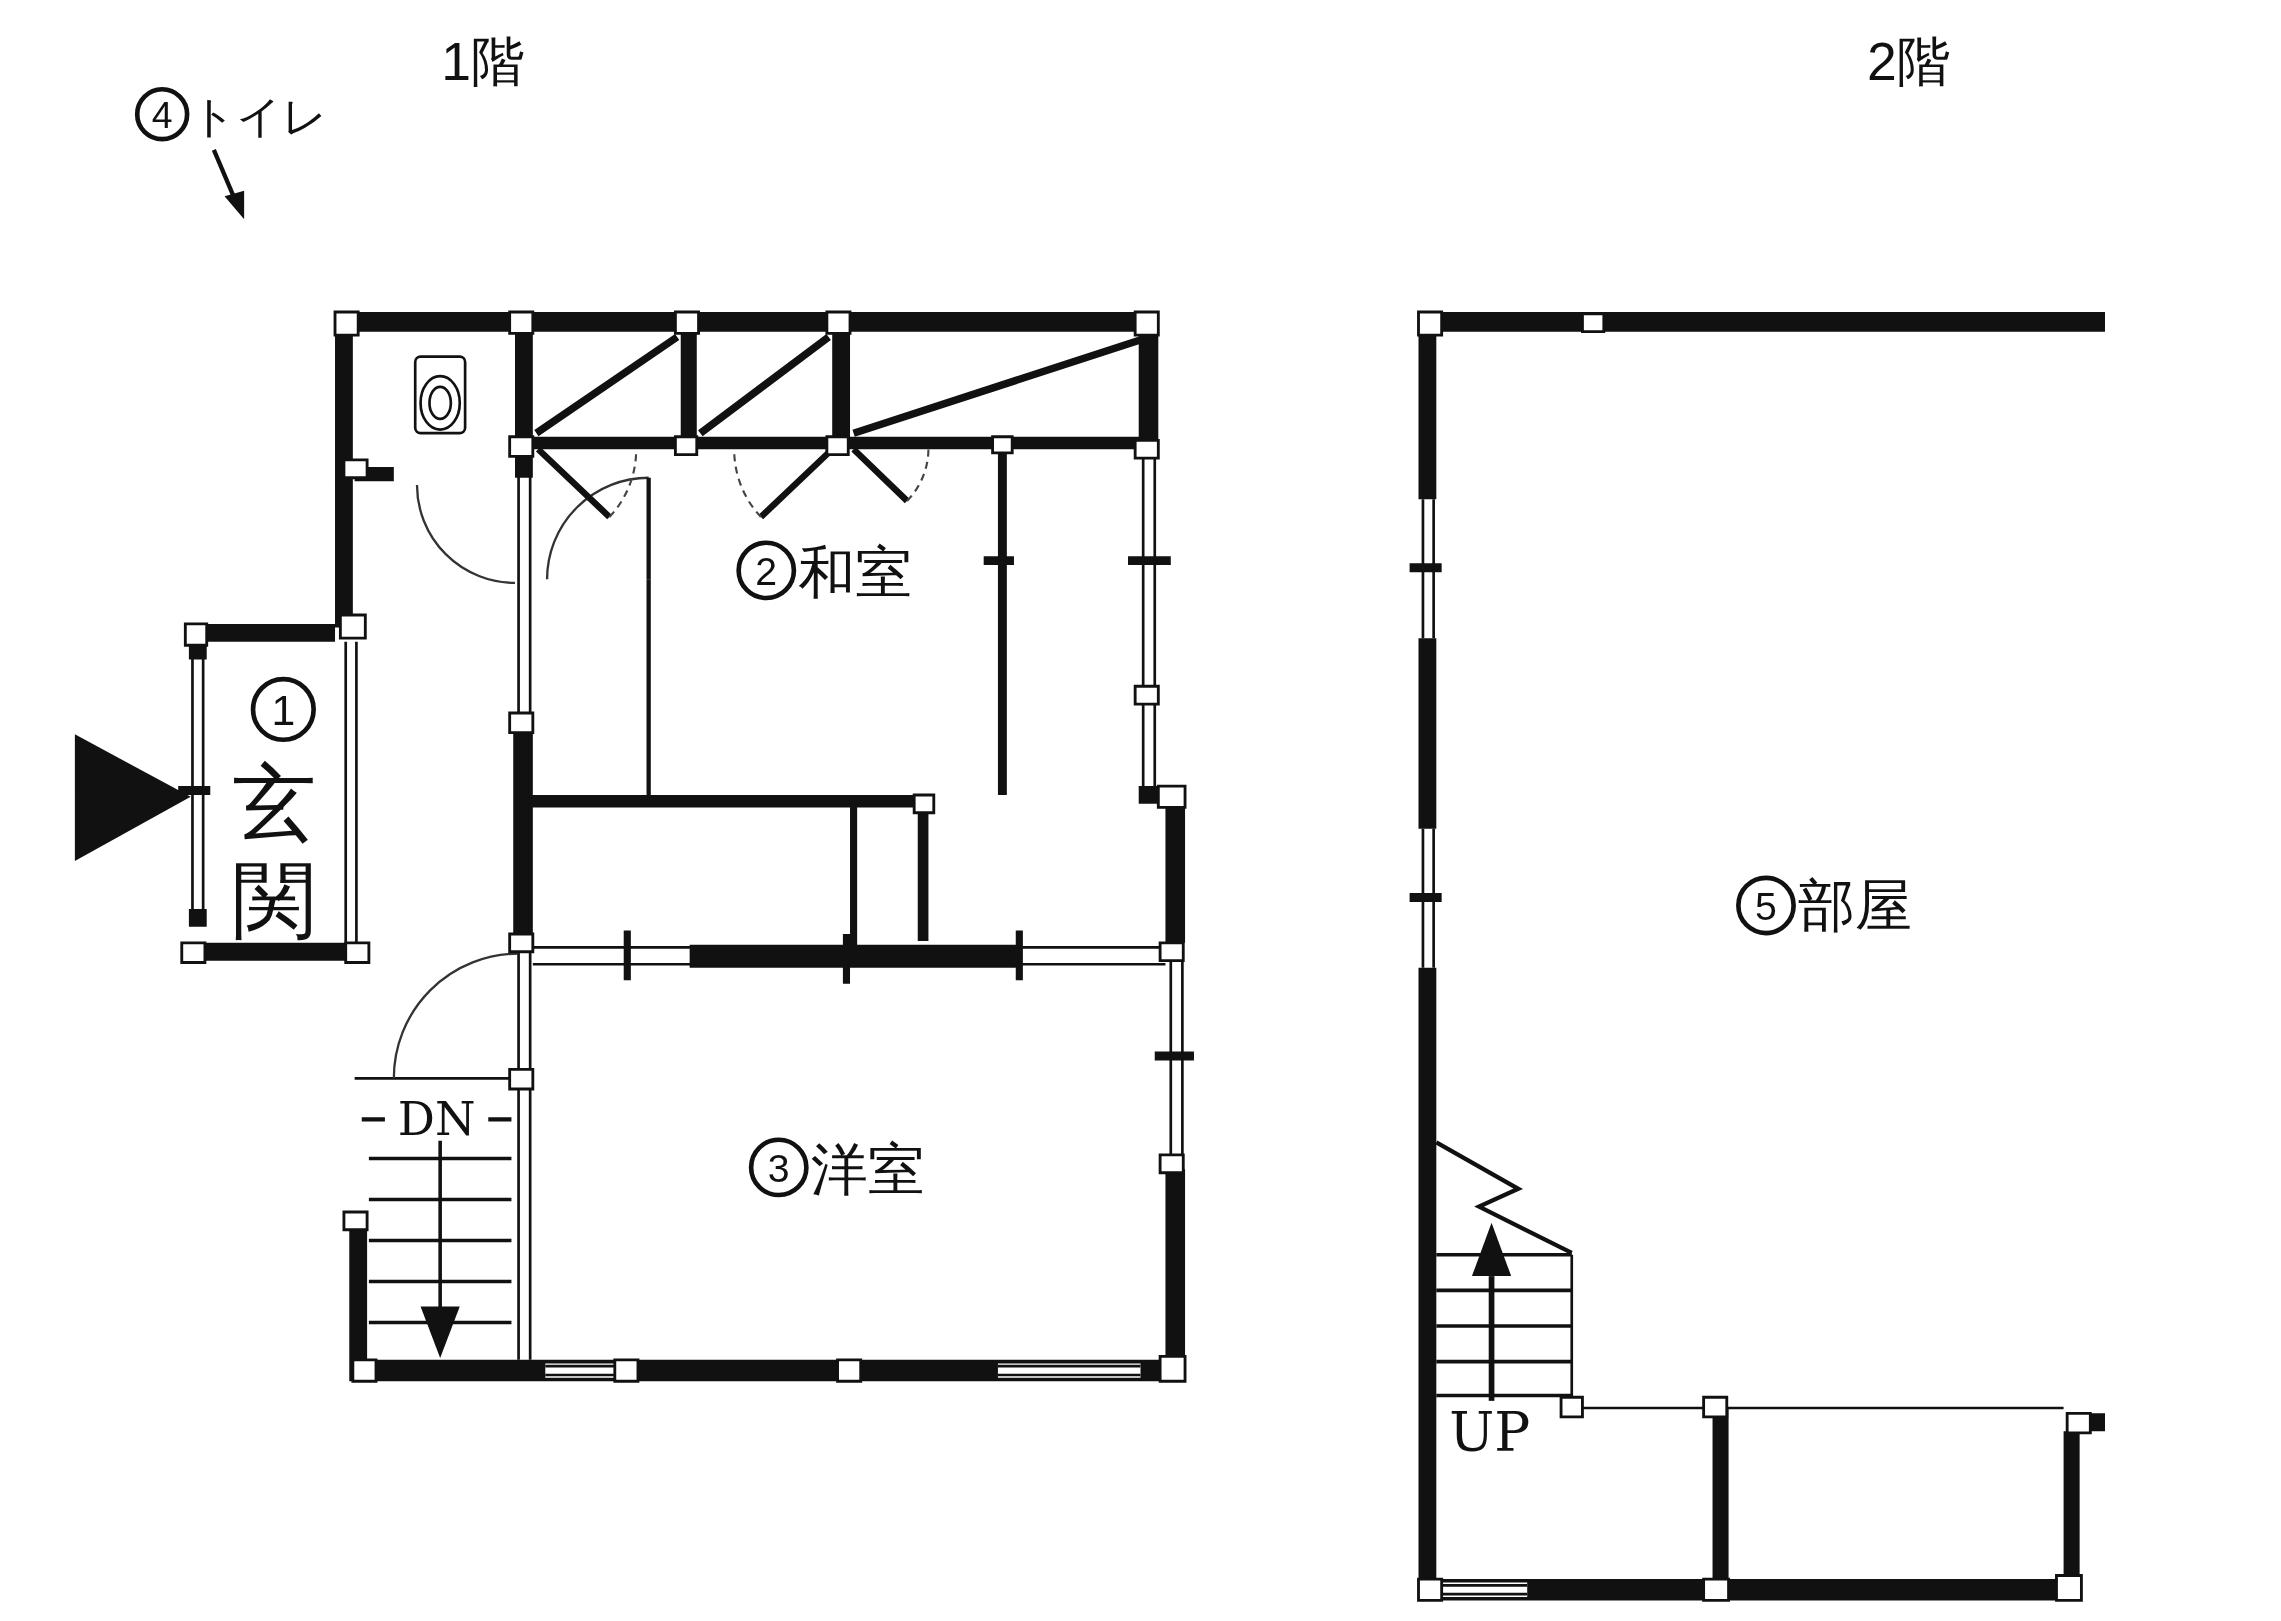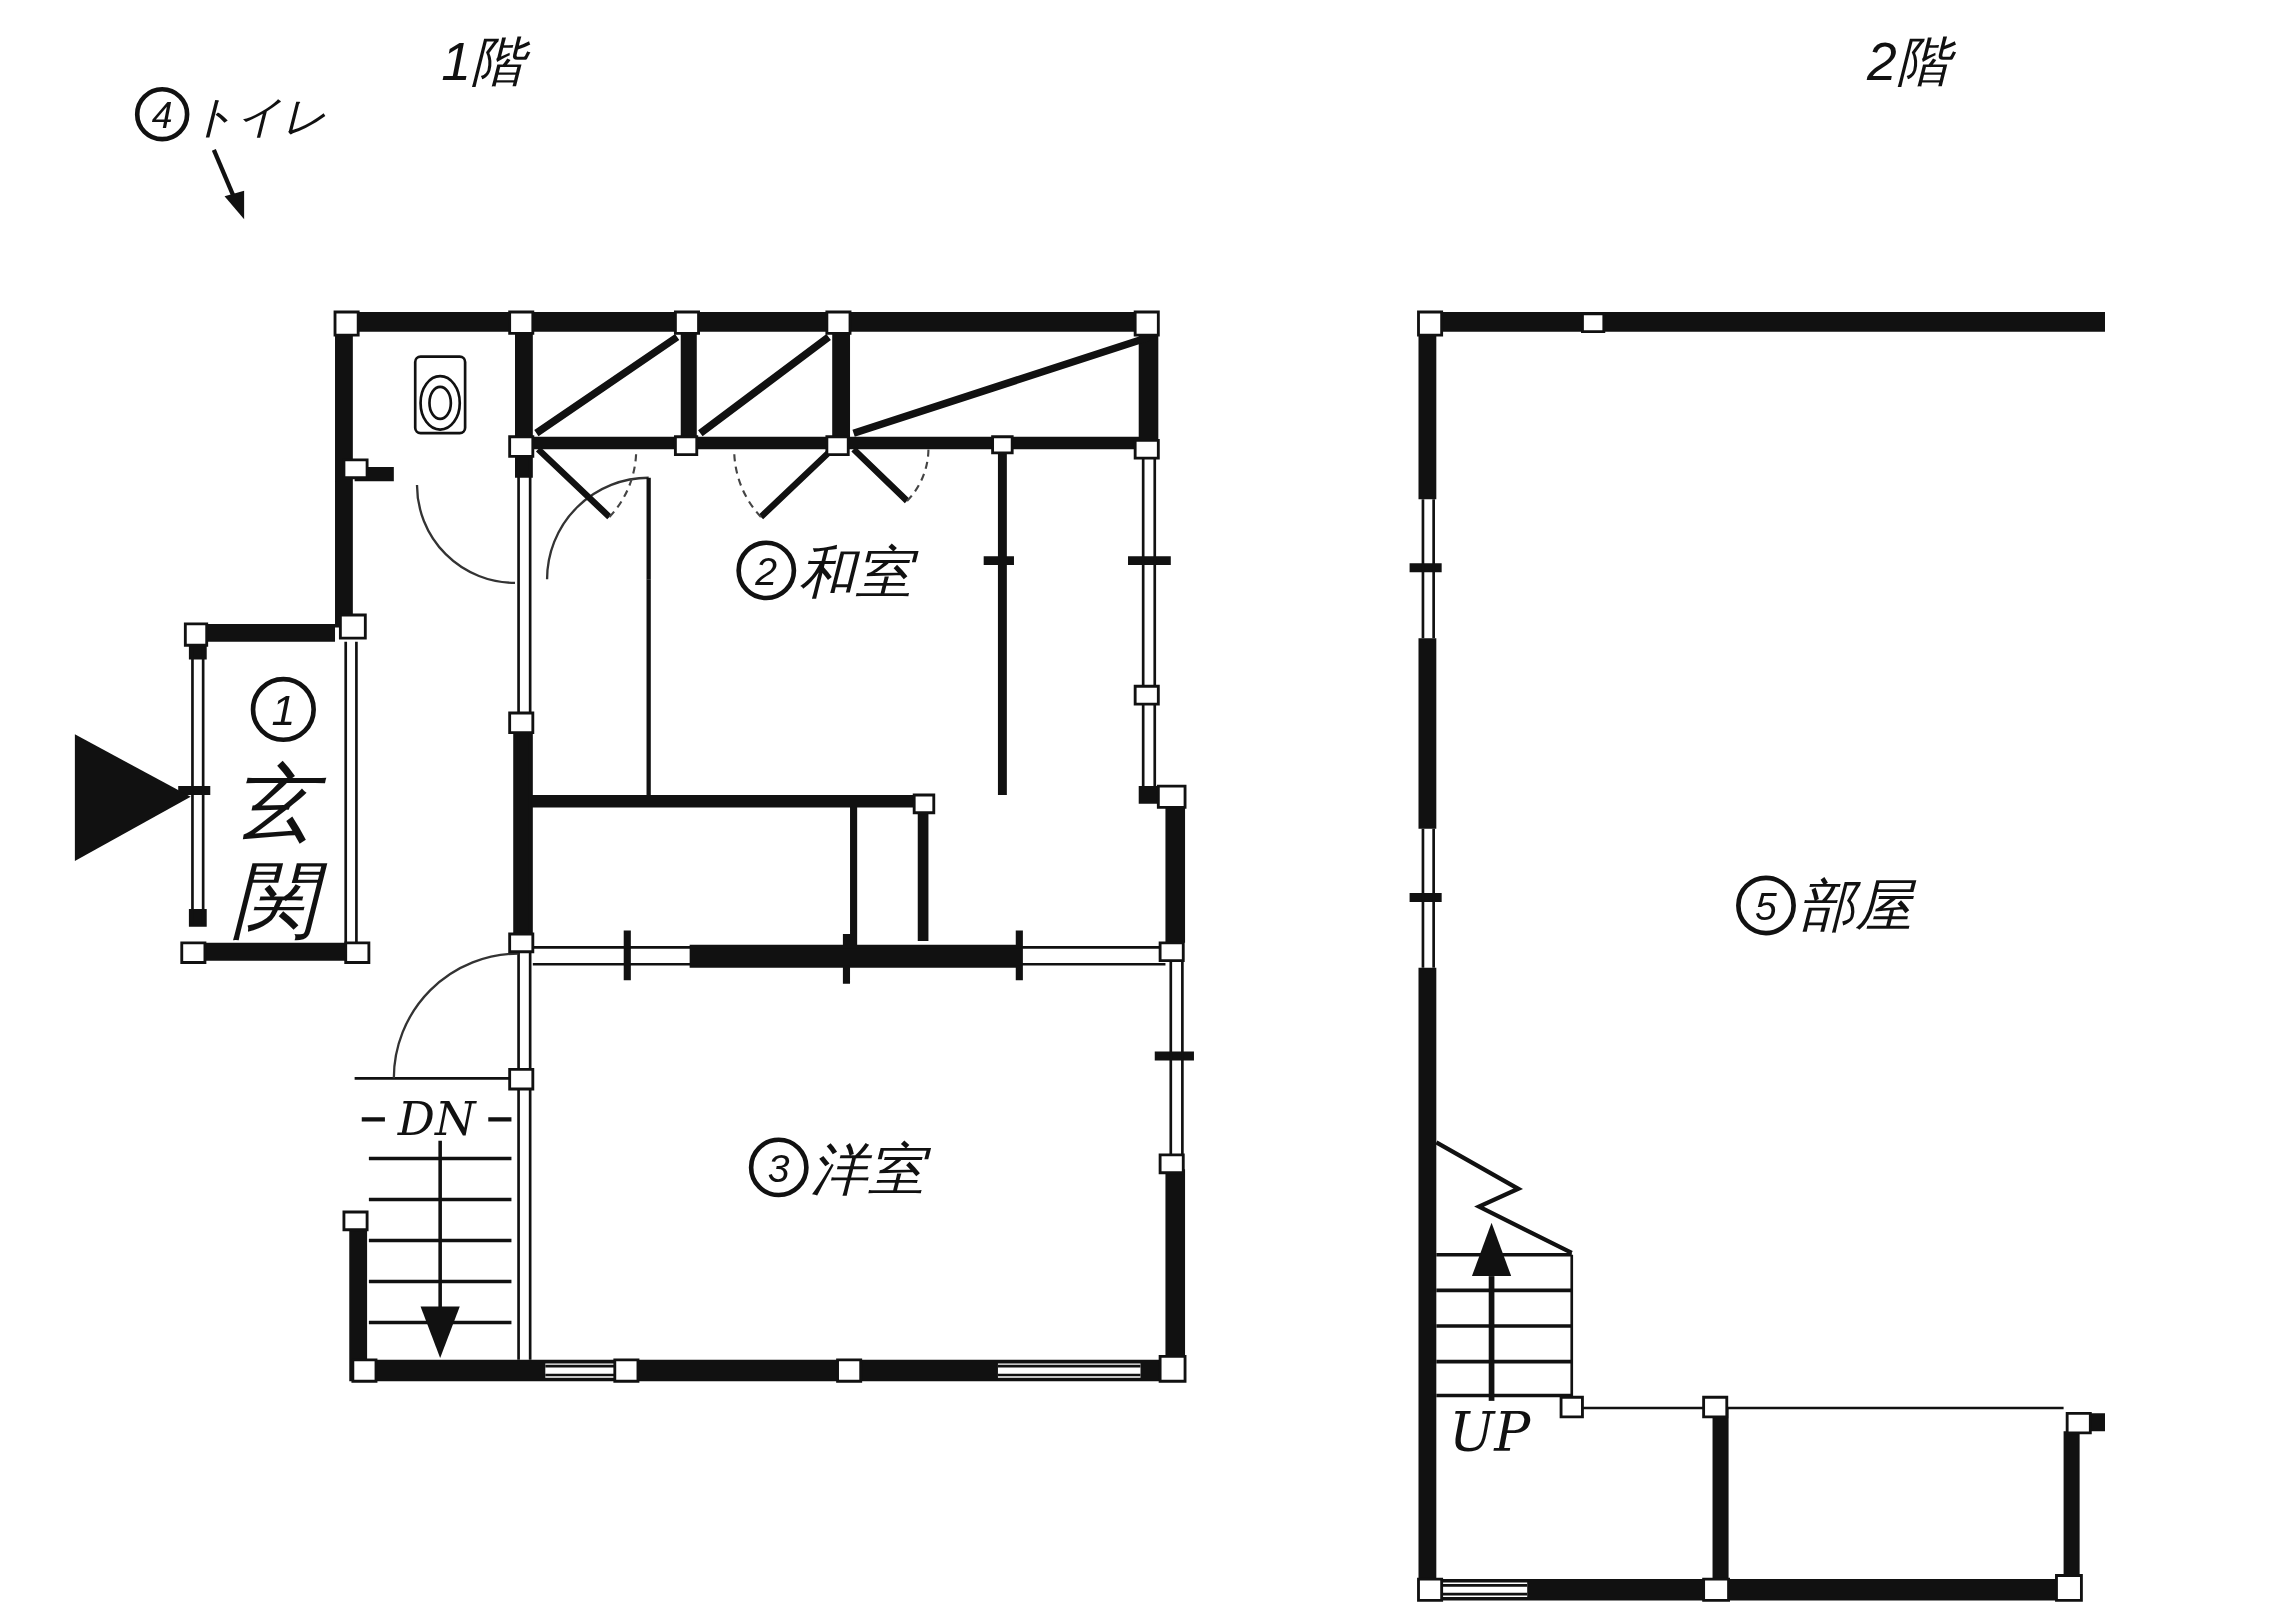--- a/index.html
+++ b/index.html
@@ -1,16 +1,16 @@
 <!DOCTYPE html>
 <html style="font-size:14.3px"><head>
 <meta charset="utf-8">
 <style>
   html,body{margin:0;padding:0;background:#ffffff;}
-  .page{width:2105px;height:1622px;background:#ffffff;position:relative;overflow:hidden;font-style:italic;}
+  .page{width:2105px;height:1622px;background:#ffffff;position:relative;overflow:hidden;}
   svg{display:block;}
   text{font-family:"Liberation Sans",sans-serif;fill:#111;}
   .serif{font-family:"DejaVu Serif",serif;}
   .wallpath{fill:#111;stroke:none;}
   .whitepatch{fill:#fff;stroke:none;}
   .pillar{fill:#fff;stroke:#111;stroke-width:1.6;}
   .thin{fill:none;stroke:#111;stroke-width:1.5;}
   .med{fill:none;stroke:#111;stroke-width:2.4;}
   .tread{fill:none;stroke:#111;stroke-width:2;}
   .arc{fill:none;stroke:#333;stroke-width:1.3;}

